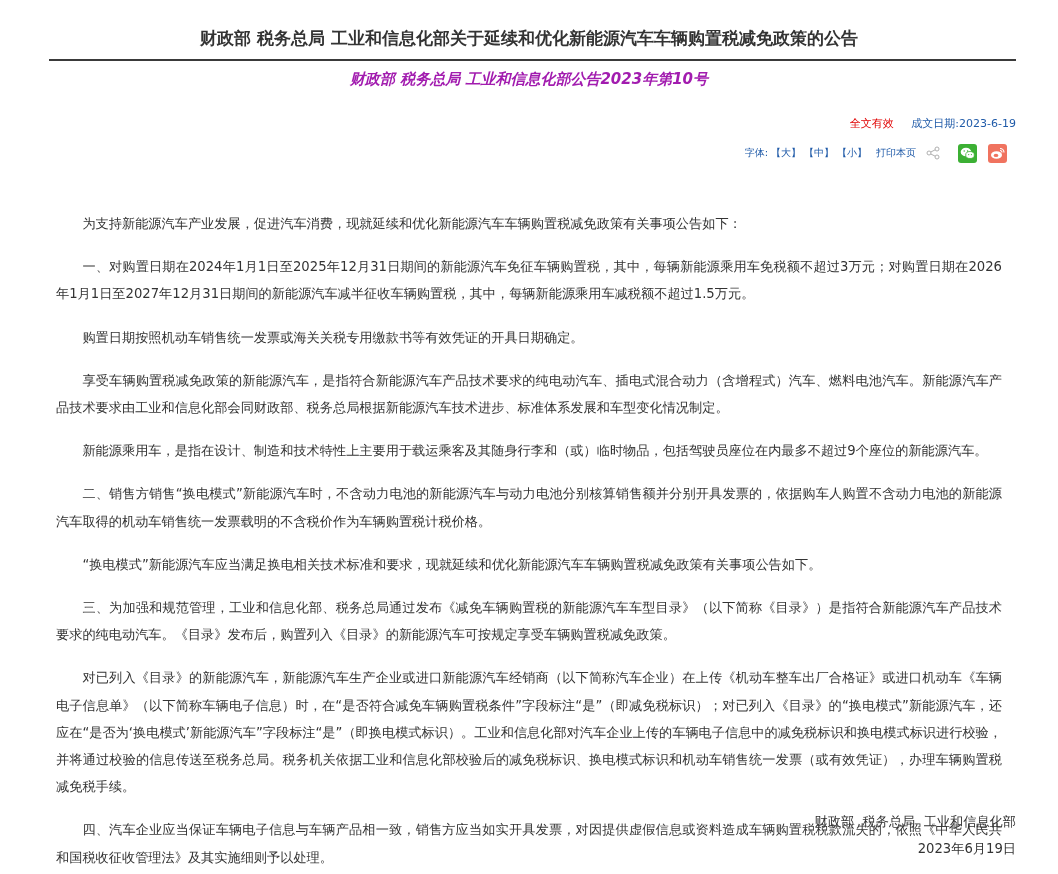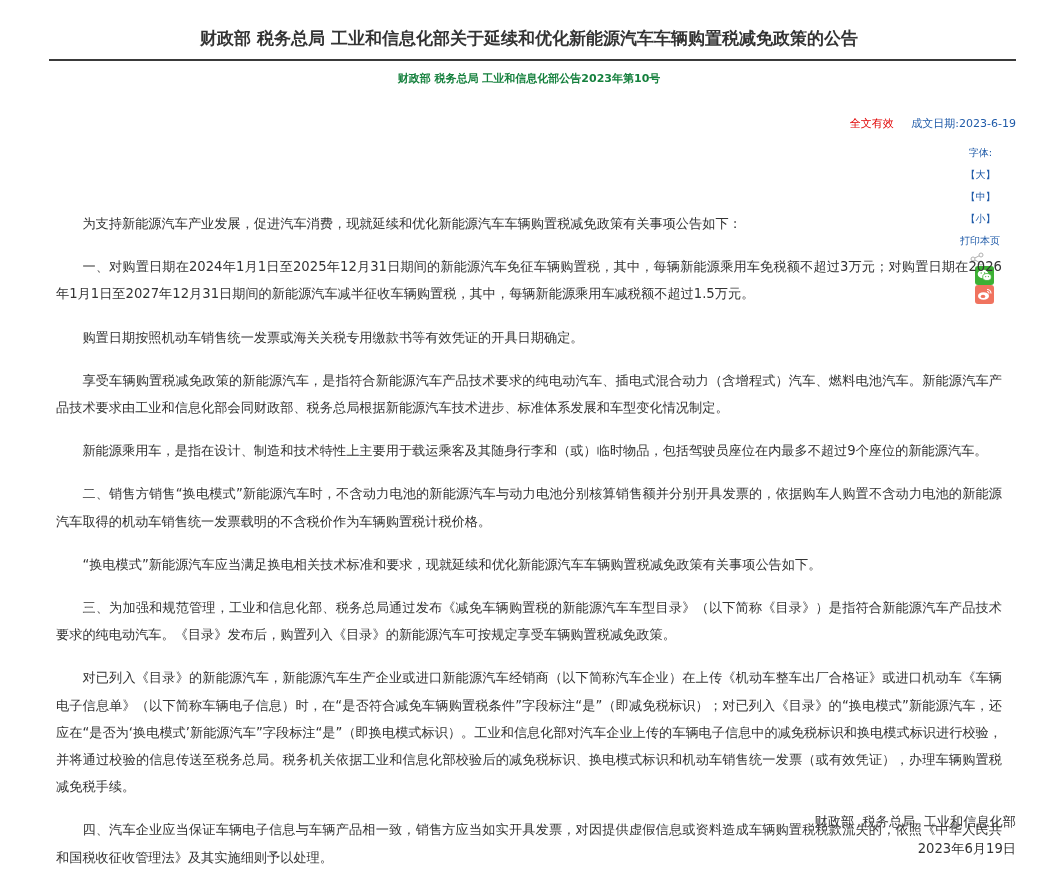--- a/index.html
+++ b/index.html
@@ -3,26 +3,26 @@
 <meta charset="utf-8">
 <style>
   html, body { margin: 0; padding: 0; background: #ffffff; }
   body { width: 1058px; height: 874px; overflow: hidden; position: relative;
          font-family: "DejaVu Sans", "Liberation Sans", sans-serif; color: #333333; }
   .page { position: absolute; left: 40px; top: 8px; width: 978px; }
   .title { text-align: center; font-size: 17px; font-weight: bold; color: #333333;
            padding-top: 17px; height: 26px; line-height: 26px; letter-spacing: 0px; }
   .divider { position: absolute; left: 9px; top: 51px; width: 967px; height: 2px; background: #3a3a3a; }
   .docno { position: absolute; top: 62px; left: 0; width: 978px; text-align: center;
-           font-size: 11px; font-weight: bold; color: #15803d; line-height: 18px; }
+           font-size: 15px; font-weight: bold; color: #a21caf; line-height: 18px; font-style: italic; }
   .meta { position: absolute; top: 108px; right: 2px; font-size: 11px; line-height: 16px; }
   .meta .valid { color: #e00000; margin-right: 14px; }
   .meta .date { color: #1f5aa8; }
   .tools { position: absolute; top: 134px; right: 8px; font-size: 10px; line-height: 22px;
-           display: flex; align-items: center; color: #1f5aa8; flex-direction: column; }
+           display: flex; align-items: center; color: #1f5aa8; }
   .tools span { margin-right: 3px; cursor: pointer; }
   .tools .lbl { cursor: default; }
   .tools .print { margin-left: 6px; margin-right: 10px; }
   .share { width: 14px; height: 14px; margin-right: 10px; }
   .ico { width: 19px; height: 19px; border-radius: 3px; display: inline-flex; align-items: center;
          justify-content: center; margin-left: 8px; cursor: pointer; }
   .ico.wechat { background: #3cb034; }
   .ico.weibo { background: #f0735f; }
   .body { position: absolute; top: 186px; left: 0; width: 978px; font-size: 13.2px;
           line-height: 27.2px; color: #333333; }

